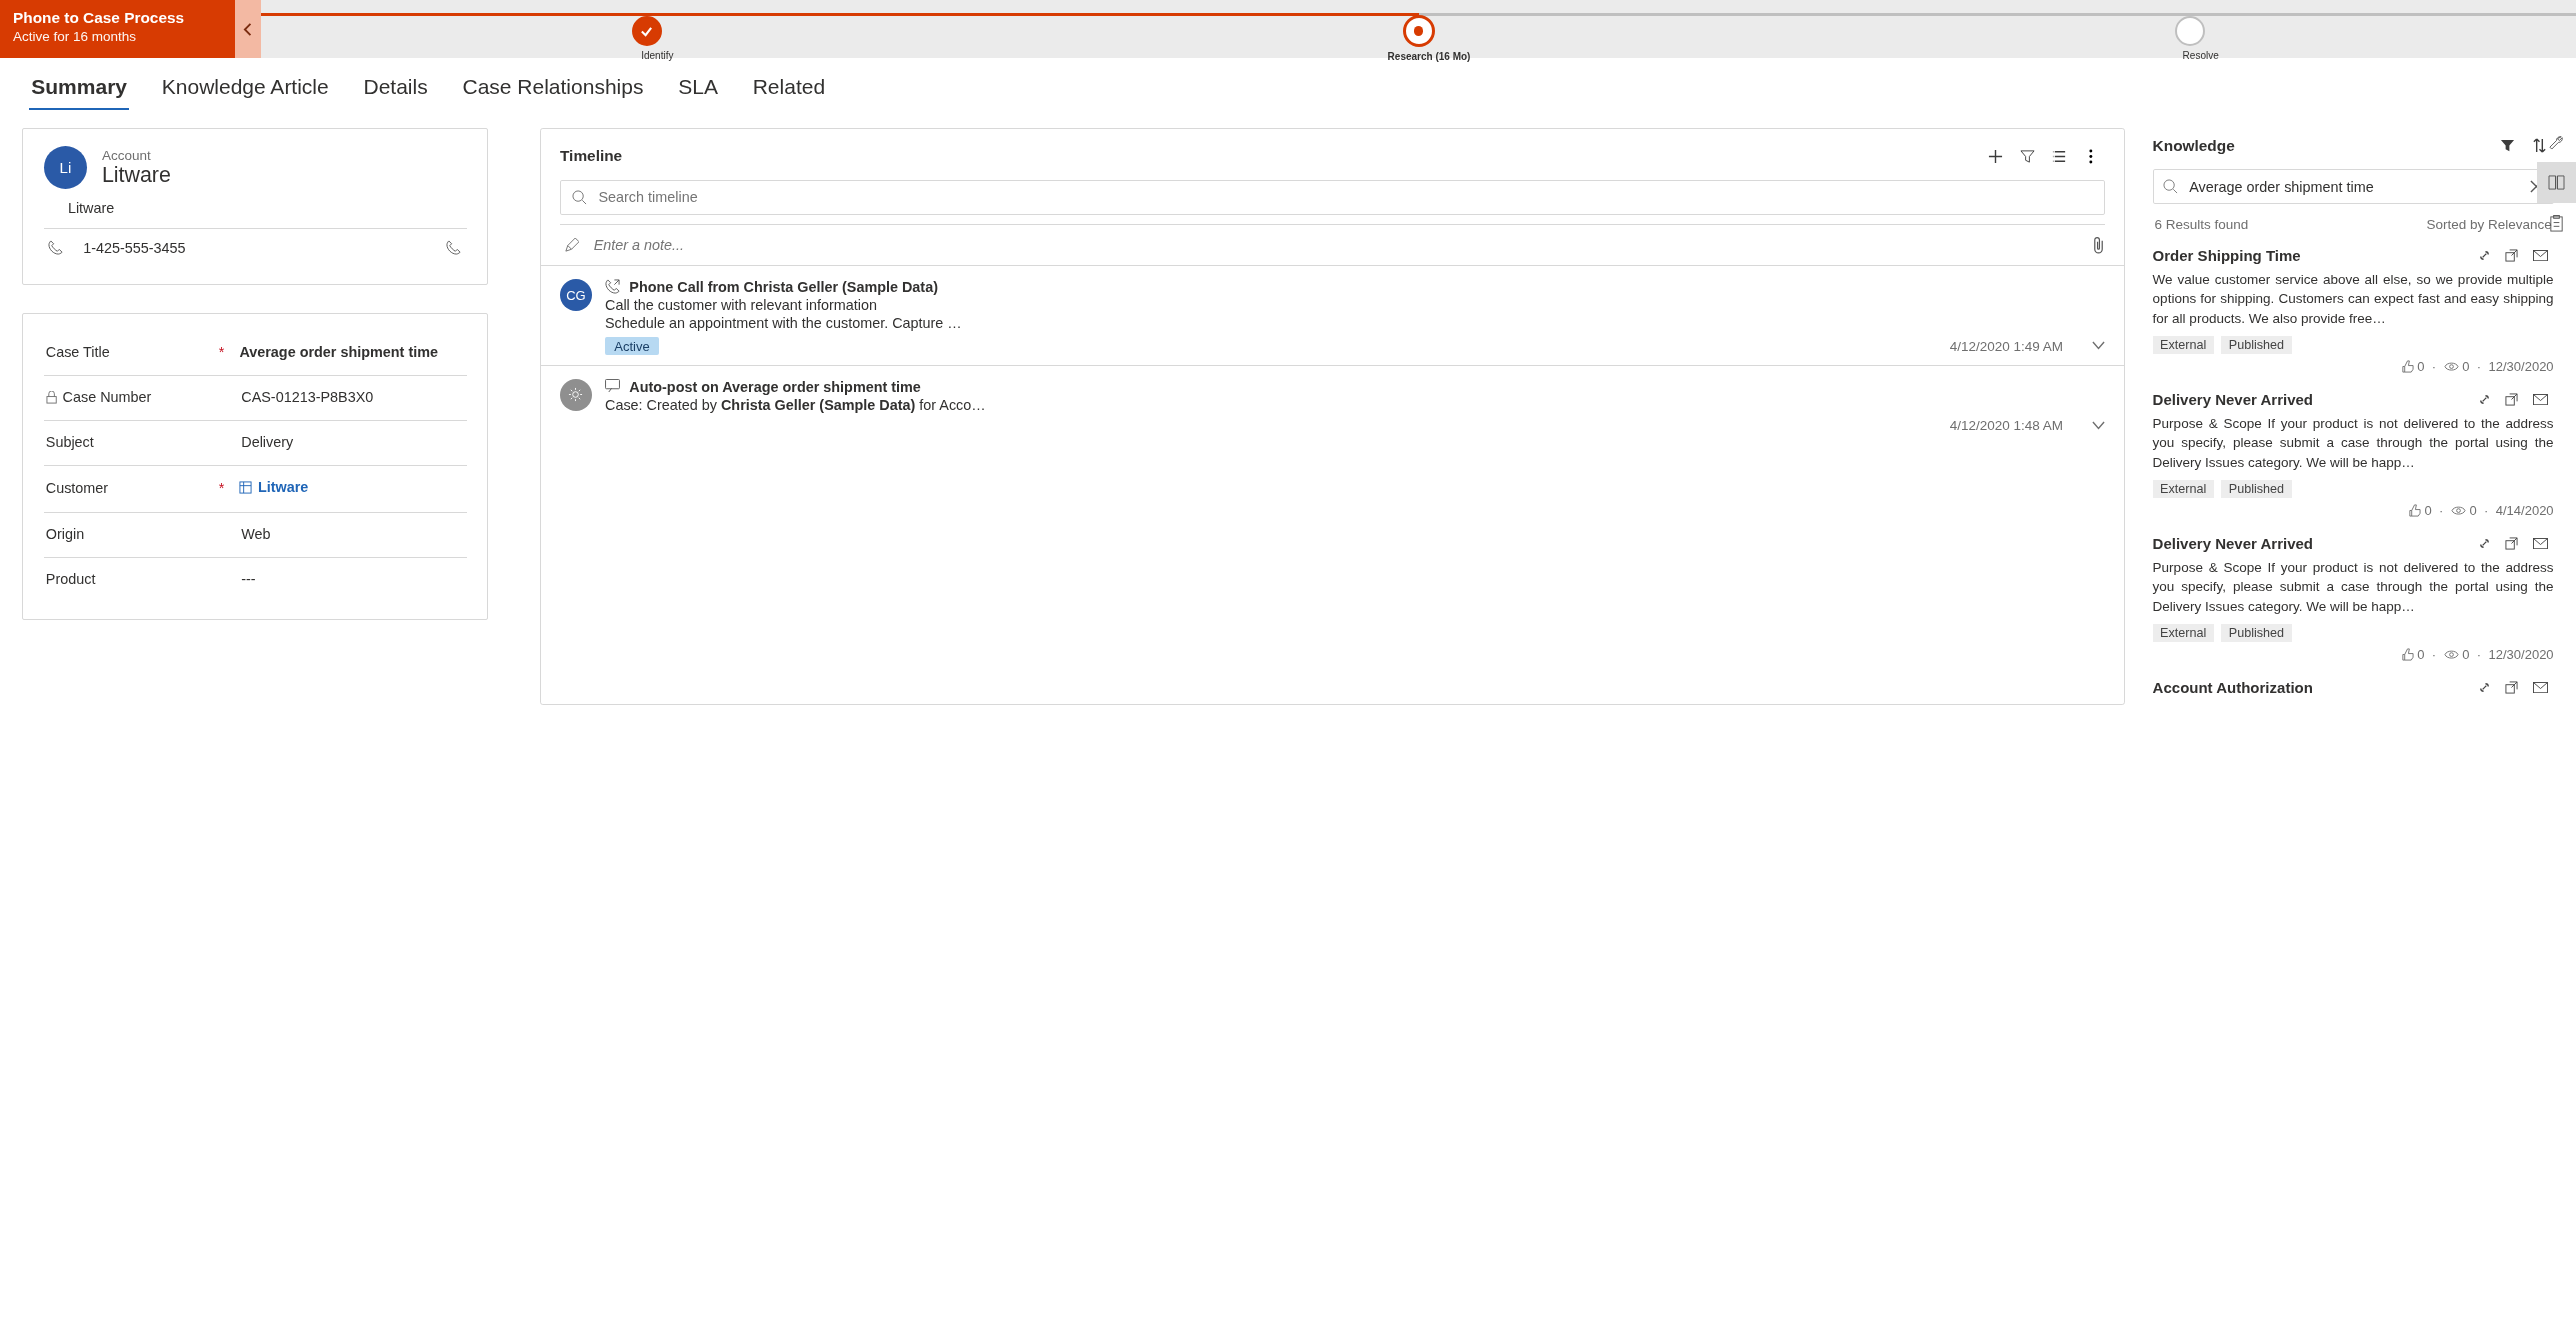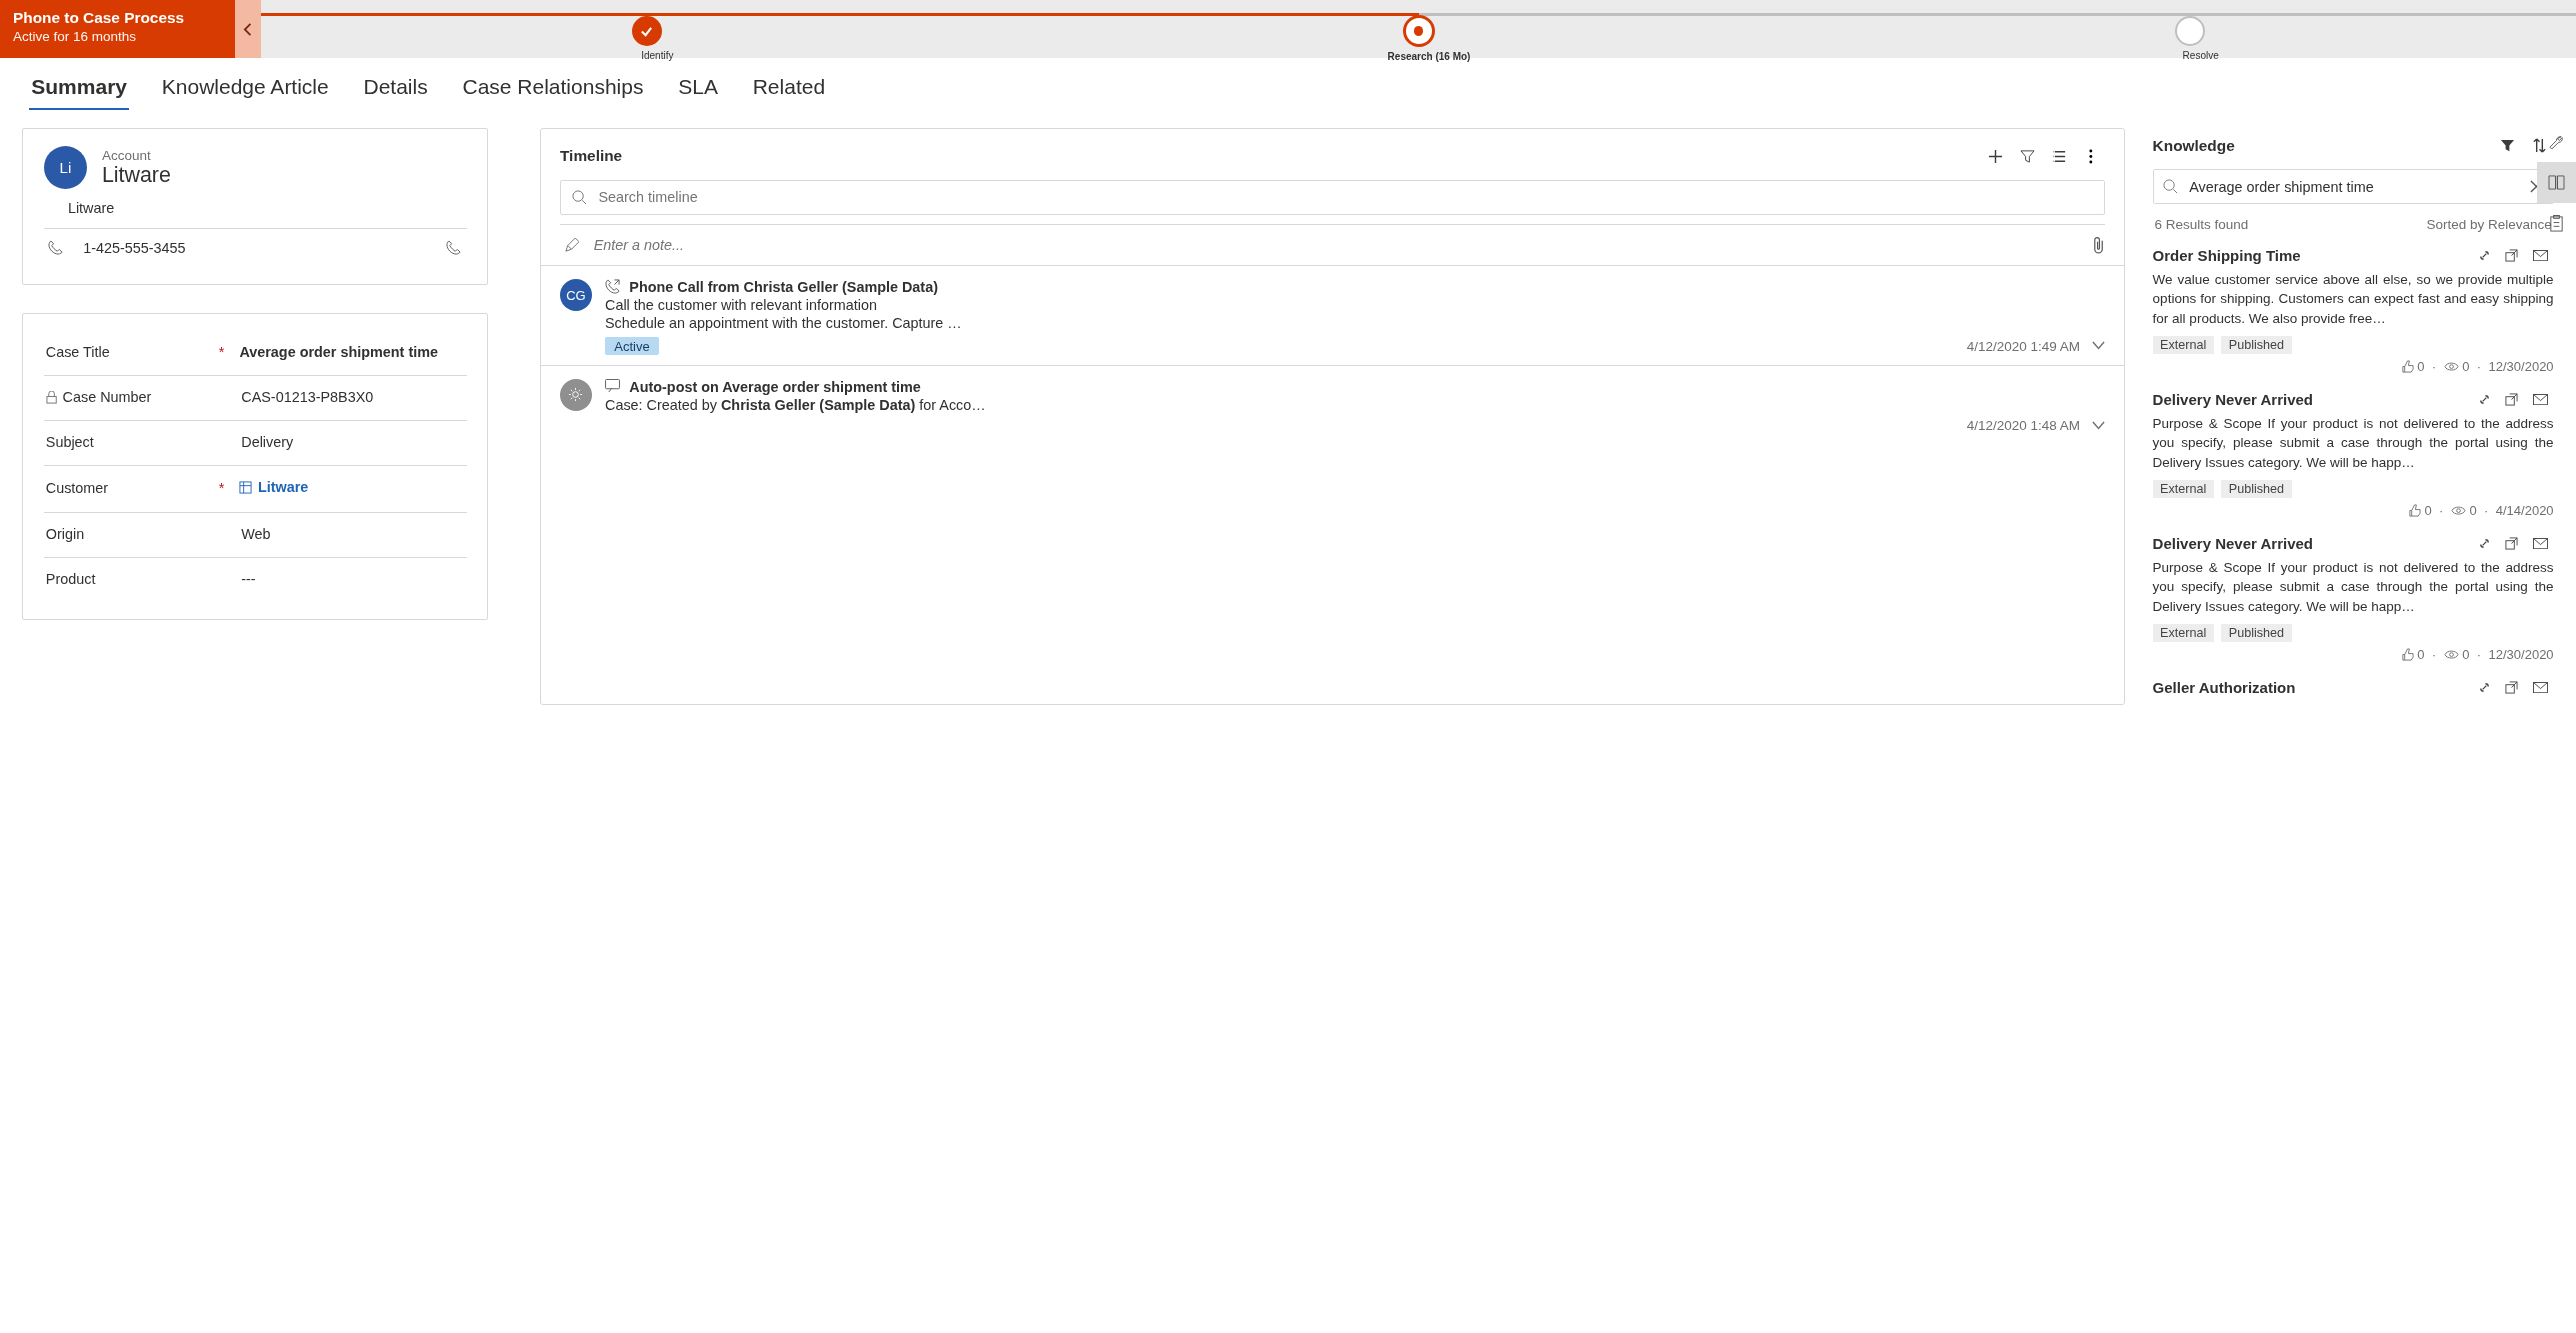--- a/index.html
+++ b/index.html
@@ -312,21 +312,21 @@
     display: flex;
     align-items: flex-start;
     gap: 9.3px;
     font-weight: 600;
   }
   .ti-title-row .small-ico { color: #555; flex: 0 0 auto; }
   .ti-line { color: #323130; margin-top: 1.9px; }
   .ti-meta {
     display: flex;
     align-items: center;
-    gap: 12px;
+    gap: 29px;
     margin-top: 5.6px;
   }
   .status-chip {
     background: #b7d9f2;
     color: #1a3f66;
     border-radius: 1.9px;
     padding: 1.9px 9.3px;
     font-size: 13px;
   }
   .ti-date {
@@ -830,21 +830,21 @@
                 <circle cx="8" cy="6" r="2" stroke="currentColor" fill="none"></circle>
               </svg>
             </span>
             <span>0</span>
             <span class="sep"></span>
             <span>12/30/2020</span>
           </div>
         </div>
         <div class="k-item">
           <div class="k-title-row">
-            <span class="k-title">Geller Authorization</span>
+            <span class="k-title">Account Authorization</span>
             <span class="k-act">
               <svg width="15" height="15" viewBox="0 0 16 16">
                 <path d="M6 10 L10 6 M4 9 A3 3 0 0 0 7 12 M12 7 A3 3 0 0 0 9 4" stroke="currentColor" fill="none" stroke-width="1.4"></path>
               </svg>
             </span>
             <span class="k-act">
               <svg width="13" height="13" viewBox="0 0 14 14">
                 <rect x="1" y="4" width="9" height="9" stroke="currentColor" fill="none"></rect>
                 <path d="M5 1 H13 V9 M13 1 L7 7" stroke="currentColor" fill="none"></path>
               </svg>

